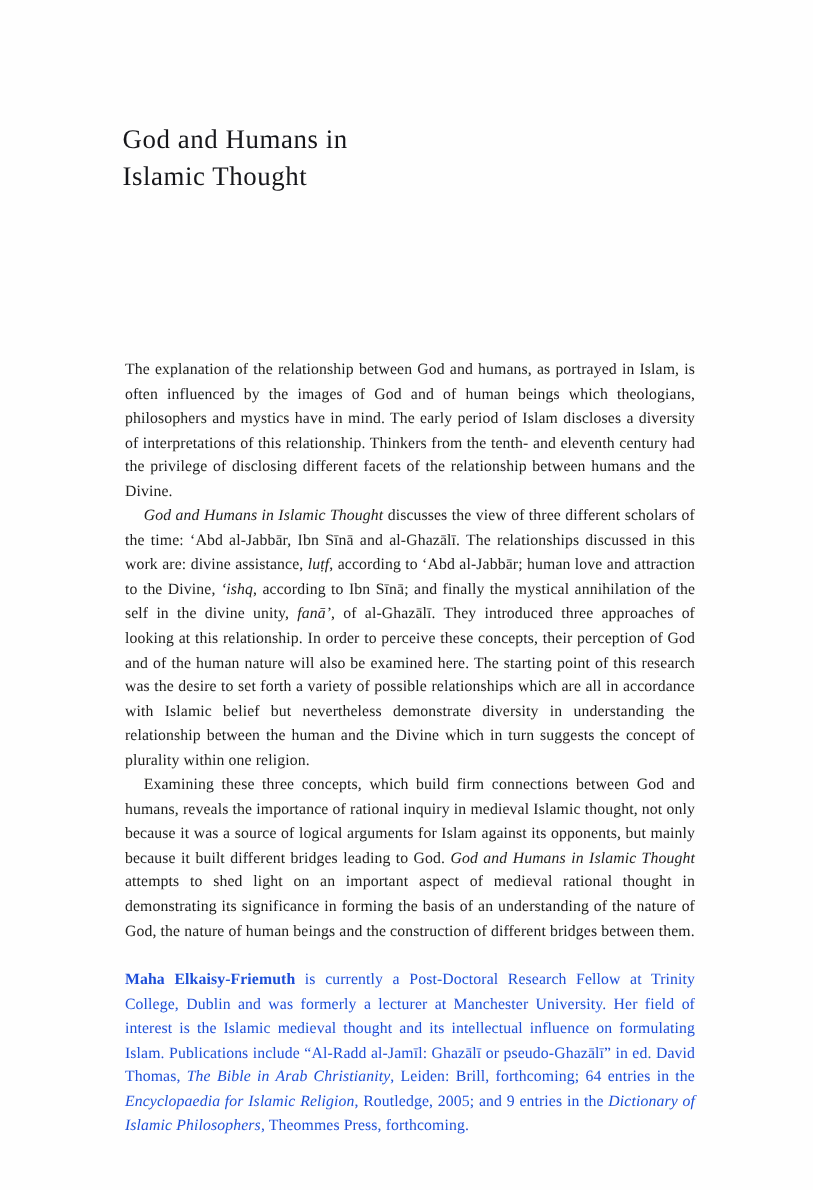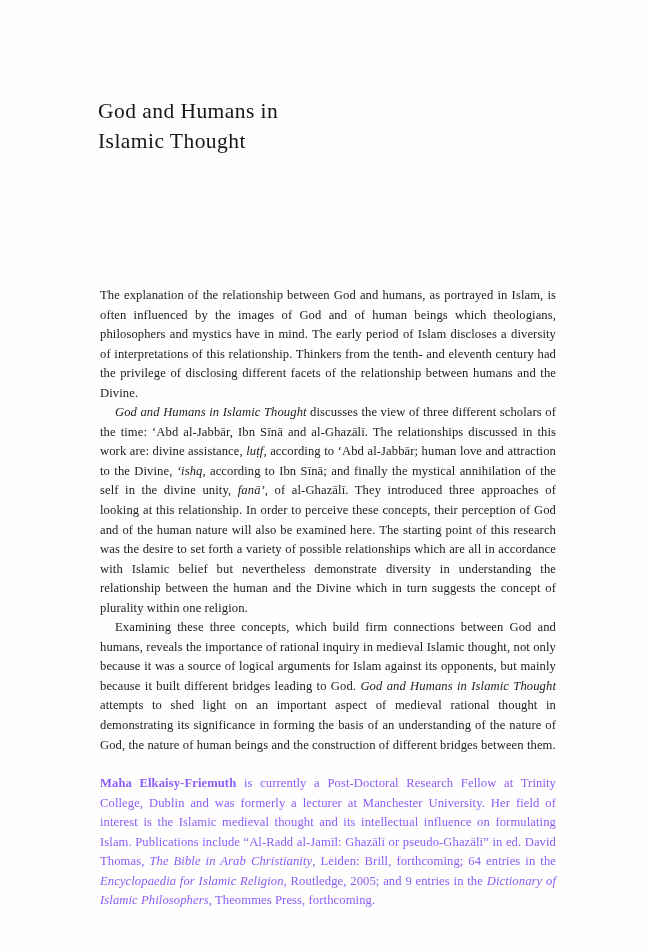--- a/index.html
+++ b/index.html
@@ -60,21 +60,21 @@
   p.indent {
     text-indent: 15px;
   }
 
   p.bio {
     margin: 0;
     padding-top: 19px;
     font-size: 12.6px;
     line-height: 19.55px;
     text-align: justify;
-    color: #8b5cf6;
+    color: #1d4ed8;
     letter-spacing: 0.1px;
   }
 
   .it { font-style: italic; }
   .bd { font-weight: bold; }
 </style>
 </head>
 <body>
 
 <div class="page">

